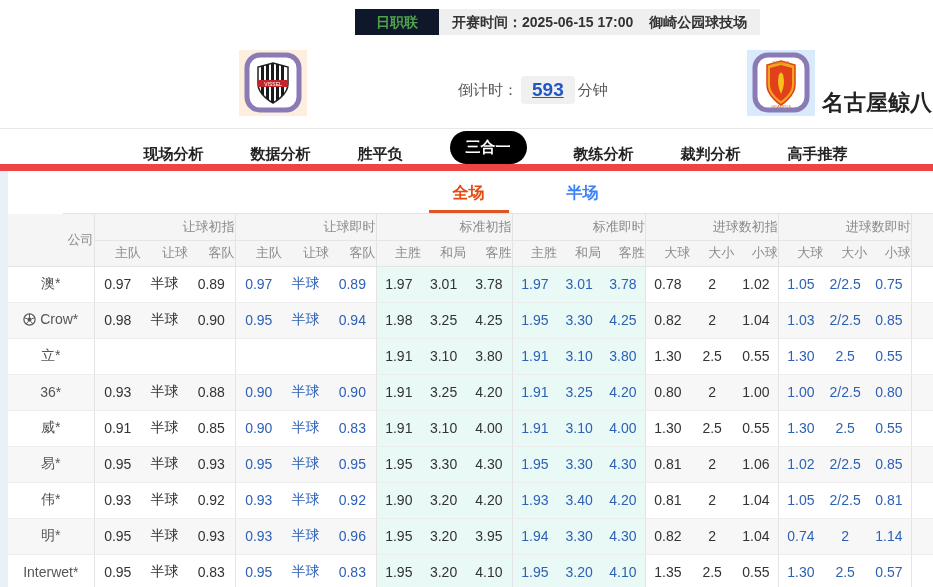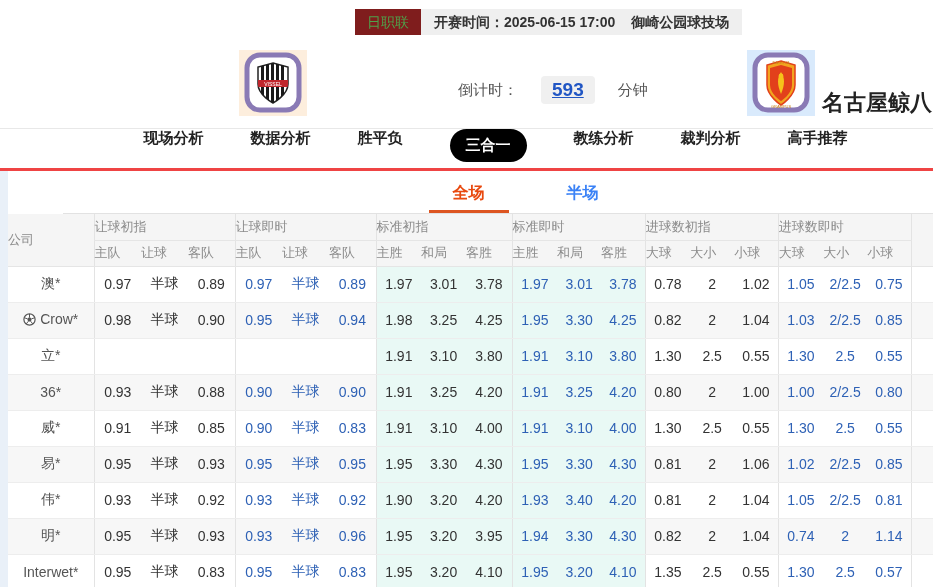--- a/index.html
+++ b/index.html
@@ -5,40 +5,40 @@
   * { box-sizing: border-box; margin: 0; padding: 0; }
   html,body { width:933px; height:587px; overflow:hidden; }
   body {
     font-family:"Liberation Sans","DejaVu Sans",sans-serif;
     background:#e9f0f8;
     position:relative;
   }
   
   .top-section { background:#fff; height:129px; border-bottom:1px solid #e8e8e8; position:relative; }
   .info-bar { position:absolute; left:355px; top:9px; display:flex; font-size:14px; line-height:18px; }
-  .league-badge { background:#7f1d1d; color:#4fa24b; padding:4px 12px; font-weight:400; }
+  .league-badge { background:#0f172a; color:#4fa24b; padding:4px 21px; font-weight:700; }
   .kick-bar { background:#efefef; color:#333; padding:4px 13px; font-weight:700; display:flex; gap:16px; white-space:nowrap; }
   .home-name { position:absolute; left:88px; top:70px; font-size:22px; font-weight:700; color:#222; }
   .away-name { position:absolute; left:822px; top:80px; font-size:22px; font-weight:700; color:#222; white-space:nowrap;margin-top:8px; }
   .home-logo { position:absolute; left:239px; top:50px; }
   .away-logo { position:absolute; left:747px; top:50px; }
-  .countdown { position:absolute; left:458px; top:76px; font-size:15px; color:#555; display:flex; align-items:center; gap:23px; }
+  .countdown { position:absolute; left:458px; top:76px; font-size:15px; color:#555; display:flex; align-items:center; gap:3px; }
   .cd-num { background:#f0f0f0; border-radius:4px; padding:3px 11px; color:#2156c4; font-weight:700; font-size:19px;text-decoration:underline; }
   
-  .nav { background:#fff; height:42px; display:flex; align-items:flex-start; justify-content:center; gap:47px; padding-left:58px; border-bottom:3px solid #ef4444; font-size:15px; font-weight:700; color:#222; }
+  .nav { background:#fff; height:42px; display:flex; align-items:flex-end; justify-content:center; gap:47px; padding-left:58px; border-bottom:7px solid #ef4444; font-size:15px; font-weight:700; color:#222; }
   .nav-item { cursor:pointer; white-space:nowrap; }
   .nav-item.active { background:#000000; color:#fff; border-radius:17px; padding:7px 16px; }
   
   .card { margin-left:8px; background:#fff; min-height:417px; }
   .subtabs { height:43px; border-bottom:1px solid #e2e2e2; display:flex; align-items:stretch; justify-content:center; gap:34px; position:relative; left:55px; font-size:16px; font-weight:700; }
   .subtab { padding:12px 24px 8px 24px; color:#3b82f6; cursor:pointer; border-bottom:3px solid transparent; }
   .subtab.active { color:#e8490f; border-bottom-color:#dd5521; }
   
   table { border-collapse:collapse; table-layout:fixed; width:963px; }
-  th { background:#f5f5f5; color:#8b8b8b; font-weight:400; font-size:13px; height:26px; border-bottom:1px solid #e5e5e5; text-align:left; }
+  th { background:#f5f5f5; color:#8b8b8b; font-weight:400; font-size:13px; height:26px; border-bottom:1px solid #e5e5e5; text-align:right; }
   td { height:36px; text-align:center; font-size:14px; color:#333; border-bottom:1px solid #ededed; white-space:nowrap; overflow:hidden; }
   td.company { color:#555; }
   .gs { border-left:1px solid #e3e3e3; }
   td.blue { color:#2e61b5; }
   tr.alt td { background:#f7f7f7; }
   td.cyan, tr.alt td.cyan { background:#e9f9f5; }
   td.detail { color:#333; cursor:pointer; }
   .ball { display:inline-block; vertical-align:-2px; margin-right:4px; }
 </style>
 </head>

